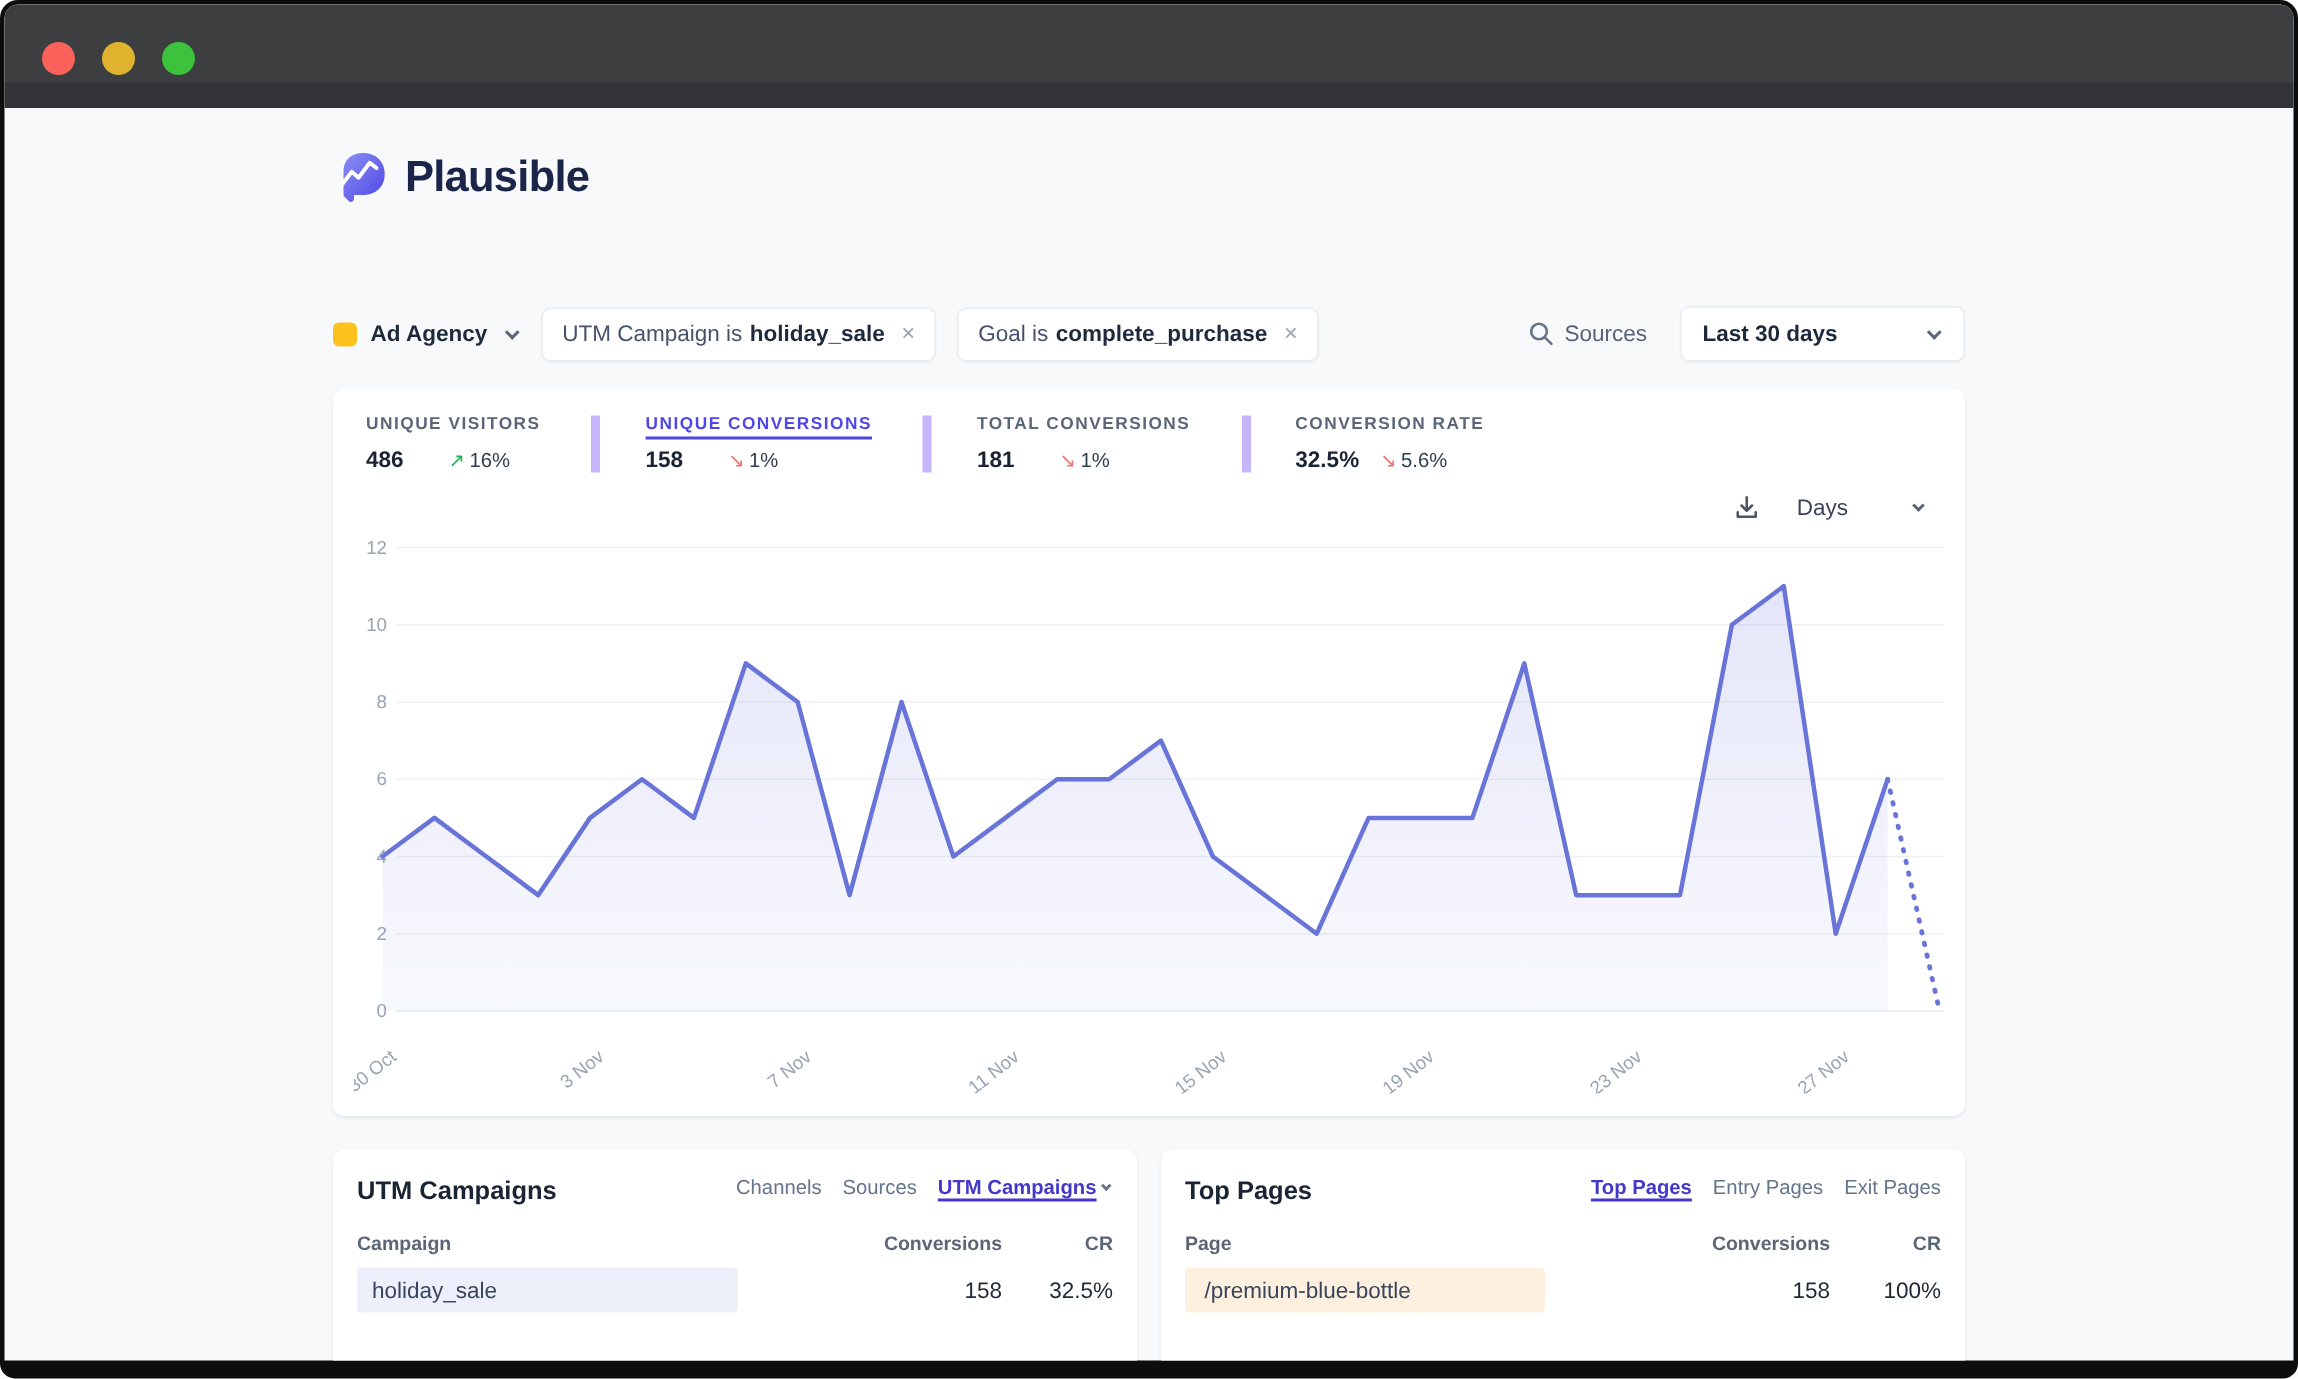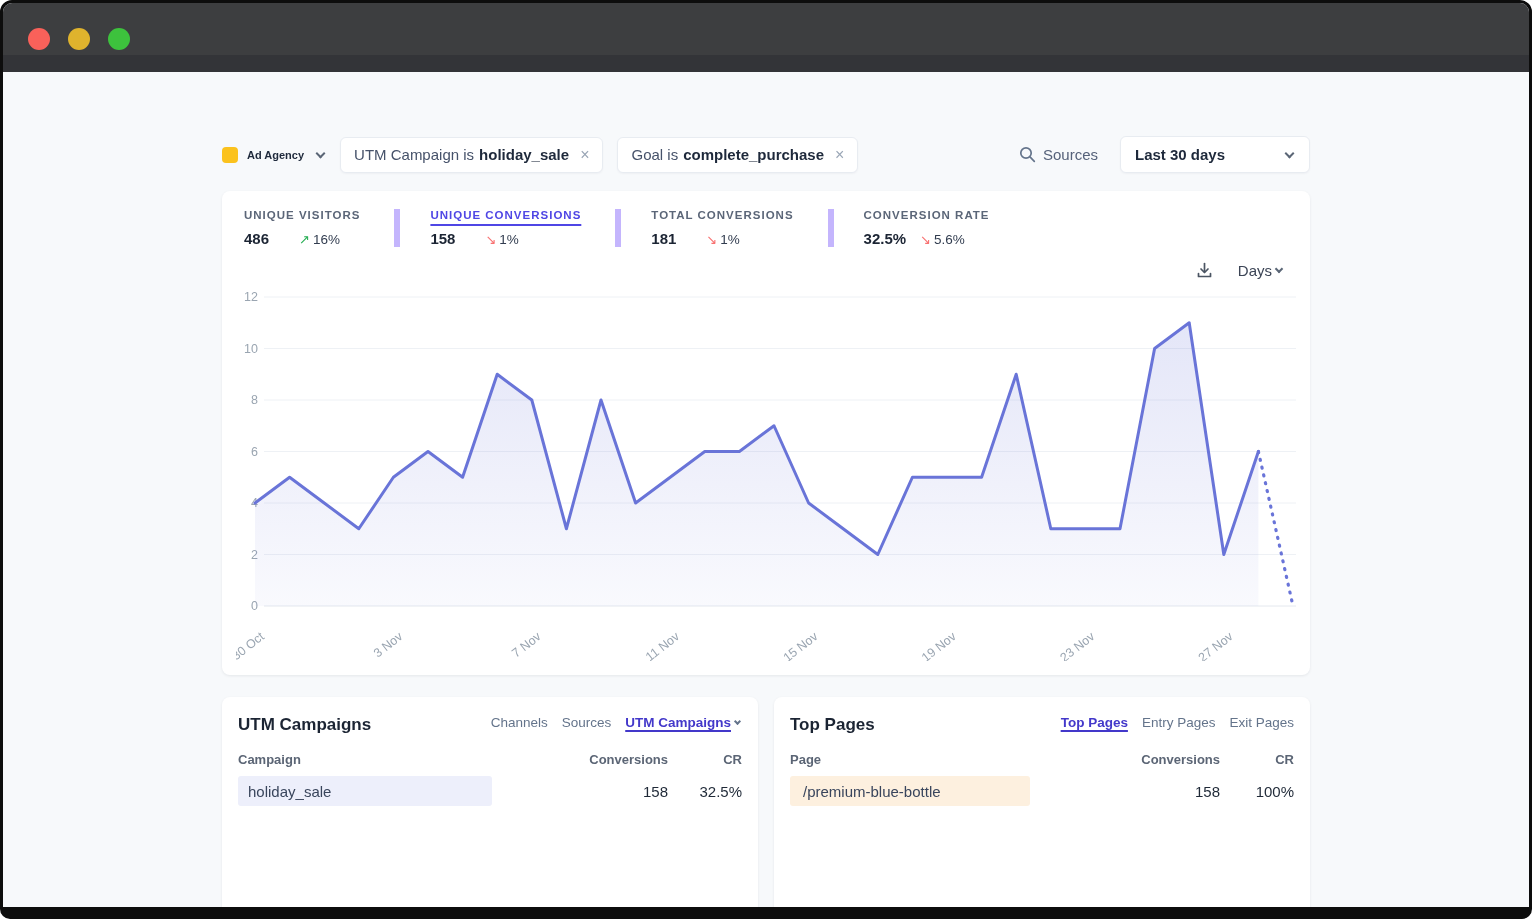--- a/index.html
+++ b/index.html
@@ -15,21 +15,21 @@
   .dot.red { background:#f9615a; } .dot.yellow { background:#dfb32d; } .dot.green { background:#3dc23d; }
   
   .container { width:1088px; margin:0 auto; }
   .brand-row { padding-top:24px; height:68px; display:flex; align-items:center; gap:10px; }
   .brand-name { font-size:29px; font-weight:700; color:#1b2449; letter-spacing:-0.5px; }
   
   .toolbar { margin-top:64px; display:flex; align-items:center; justify-content:space-between; }
   .toolbar-left { display:flex; align-items:center; gap:14px; }
   .site-selector { display:flex; align-items:center; gap:9px; cursor:pointer; }
   .favicon { width:16px; height:16px; border-radius:4px; background:#fbc21d; }
-  .site-name { font-size:11px; font-weight:700; color:#1e293b; }
+  .site-name { font-size:15px; font-weight:700; color:#1e293b; }
   .chev { display:inline-block; width:7px; height:7px; border-right:2px solid #5b6676; border-bottom:2px solid #5b6676;
     transform:rotate(45deg); margin:0 2px 3px 4px; }
   .chip { display:flex; align-items:center; background:#fff; border:1px solid #e8ecf1; border-radius:6px;
     height:36px; padding:0 13px; font-size:15px; color:#46526a; box-shadow:0 1px 2px rgba(15,23,42,.04); cursor:default; }
   .chip b { color:#1e293b; margin-left:5px; }
   .chip-x { margin-left:11px; color:#9aa6b6; font-size:16px; cursor:pointer; line-height:1; }
   .toolbar-right { display:flex; align-items:center; gap:22px; }
   .filter-btn { display:flex; align-items:center; gap:7px; font-size:15px; color:#56627a; cursor:pointer; }
   .datepicker { width:190px; height:37px; background:#fff; border:1px solid #e8ecf1; border-radius:6px;
     display:flex; align-items:center; justify-content:space-between; padding:4px 14px; cursor:pointer;
@@ -41,21 +41,21 @@
   .stats-row { display:flex; padding:18px 0 0 22px; }
   .stat { padding:0 34px 0 30px; border-left:6px solid #c4b5fd; }
   .stat:first-child { border-left:none; padding-left:0; }
   .stat-label { font-size:11.5px; font-weight:700; letter-spacing:1px; color:#5b6678; cursor:pointer; white-space:nowrap; }
   .stat-label.active { color:#4f46e5; text-decoration:underline; text-decoration-thickness:2px; text-underline-offset:5px; }
   .stat-value-row { display:flex; align-items:baseline; gap:30px; margin-top:9px; }
   .stat-value { font-size:15px; font-weight:700; color:#1b2433; }
   .stat-delta { font-size:13.5px; color:#313c4f; display:flex; align-items:baseline; gap:3px; }
   .arr { font-size:13px; } .arr.up { color:#27ae54; } .arr.down { color:#f87171; }
   .controls-row { display:flex; justify-content:flex-end; align-items:center; gap:24px; padding:10px 26px 0 0; height:36px; }
-  .interval { display:flex; align-items:center; font-size:15px; color:#3b4455; cursor:pointer; }
+  .interval { display:flex; align-items:center; font-size:15px; color:#3b4455; cursor:pointer;gap:40px; }
   .dl { cursor:pointer; display:flex; }
   .chart-wrap { padding:6px 14px 0; }
   .grid { stroke:#eef1f5; stroke-width:1; } .grid0 { stroke:#e4e8ee; }
   .ytick { fill:#9aa5b1; font-size:12.5px; font-family:"Liberation Sans",sans-serif; }
   .xtick { fill:#9aa5b1; font-size:12.5px; font-family:"Liberation Sans",sans-serif; }
   
   .panels { display:flex; gap:16px; margin-top:22px; }
   .panel { flex:1; height:290px; padding:18px 16px; }
   .panel-head { display:flex; align-items:flex-start; justify-content:space-between; }
   .panel-title { font-size:17px; font-weight:700; color:#1b2433; }
@@ -80,20 +80,35 @@
   <div class="titlebar">
     <div class="traffic">
       <div class="dot red"></div>
       <div class="dot yellow"></div>
       <div class="dot green"></div>
     </div>
   </div>
 
   <div class="container">
 
+    <div class="brand-row">
+      <span style="display:flex;">
+        <svg width="38" height="38" viewBox="0 0 38 38">
+          <defs>
+            <linearGradient id="lg" x1="0" y1="0" x2="1" y2="1">
+              <stop offset="0" stop-color="#8a8ff2"></stop>
+                <stop offset="1" stop-color="#4f46e5"></stop>
+            </linearGradient>
+          </defs>
+          <path d="M7 15 C7 7.5 12.5 3 20 3 C28.5 3 34.5 8.5 34.5 17 C34.5 25.5 28.5 31 20 31 L14 31 L14 33.5 C14 35.4 11.7 36.3 10.4 35 L7.8 32.4 C7.3 31.9 7 31.2 7 30.5 Z" fill="url(#lg)"></path>
+          <path d="M6 24 L12.5 15.5 L17 19.5 L24.5 9.5 L29 13" fill="none" stroke="#ffffff" stroke-width="2.6" stroke-linecap="round" stroke-linejoin="round"></path>
+        </svg>
+      </span>
+      <span class="brand-name">Plausible</span>
+    </div>
 
     <div class="toolbar">
       <div class="toolbar-left">
         <div class="site-selector">
           <span class="favicon"></span>
           <span class="site-name">Ad Agency</span>
           <span class="chev"></span>
         </div>
         <div class="chip">
           <span>UTM Campaign is</span>

